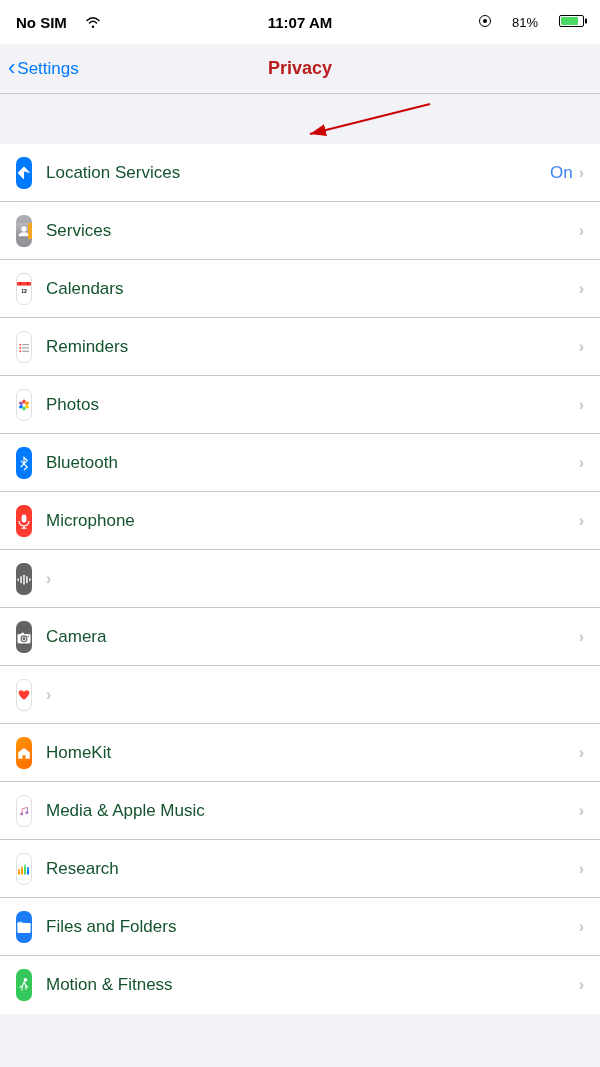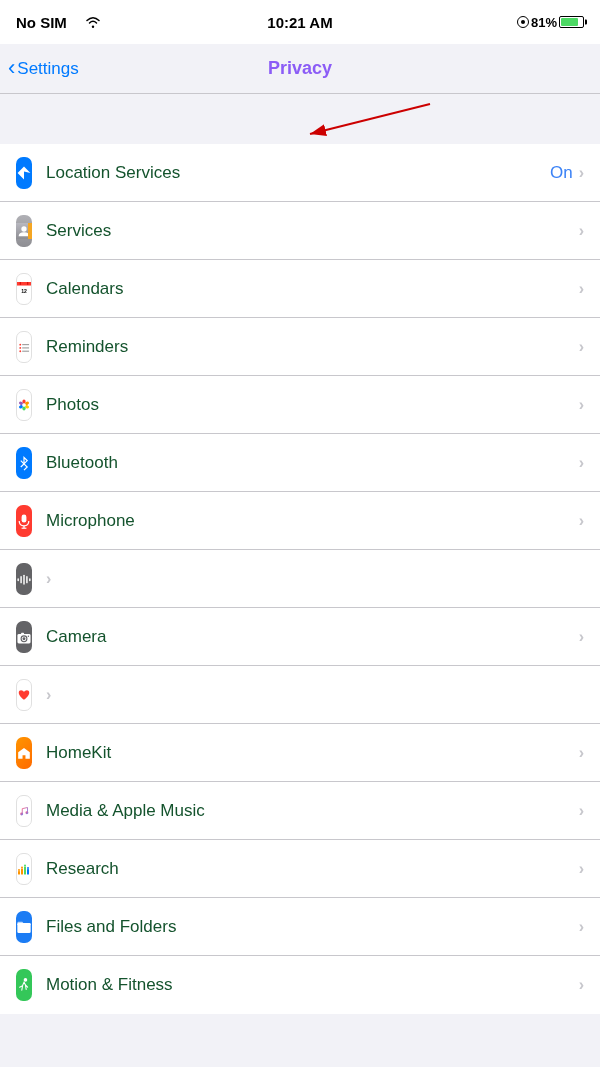--- a/index.html
+++ b/index.html
@@ -30,24 +30,23 @@
     }
     .status-center {
       font-size: 15px;
       font-weight: 600;
       position: absolute;
       left: 50%;
       transform: translateX(-50%);
     }
     .status-right {
       display: flex;
-      align-items: center;
-      gap: 2px;
+      align-items: flex-start;
+      gap: 21px;
       font-size: 13px;
-      font-weight: bold;
     }
     .battery-icon {
       width: 25px;
       height: 12px;
       border: 1.5px solid #000;
       border-radius: 2px;
       position: relative;
       display: inline-flex;
       align-items: center;
       padding: 1px;
@@ -92,21 +91,21 @@
       gap: 2px;
     }
     .back-chevron {
       font-size: 22px;
       line-height: 1;
       margin-top: -2px;
     }
     .nav-title {
       font-size: 18px;
       font-weight: 700;
-      color: #8b5cf6;
+      color: #b91c1c;
     }
 
     
     .arrow-annotation {
       position: relative;
       background: #f2f2f7;
       height: 50px;
       overflow: visible;
     }
     .arrow-annotation svg {
@@ -170,21 +169,21 @@
 <div class="status-bar">
   <div class="status-left">
     <span>No SIM</span>
 
     <svg width="16" height="12" viewBox="0 0 16 12">
       <path d="M8 9.5 a1.2 1.2 0 1 1 0 2.4 a1.2 1.2 0 0 1 0-2.4Z" fill="#000"></path>
       <path d="M4.5 7 Q8 3.5 11.5 7" stroke="#000" stroke-width="1.5" fill="none" stroke-linecap="round"></path>
       <path d="M2 4.5 Q8 -1 14 4.5" stroke="#000" stroke-width="1.5" fill="none" stroke-linecap="round"></path>
     </svg>
   </div>
-  <div class="status-center">10:21 AM</div>
+  <div class="status-center">11:07 AM</div>
   <div class="status-right">
 
     <svg width="12" height="12" viewBox="0 0 12 12">
       <circle cx="6" cy="6" r="5.5" stroke="#000" stroke-width="1" fill="none"></circle>
       <circle cx="6" cy="6" r="2" fill="#000"></circle>
     </svg>
     <span>81%</span>
     <div class="battery-icon">
       <div class="battery-fill"></div>
     </div>

